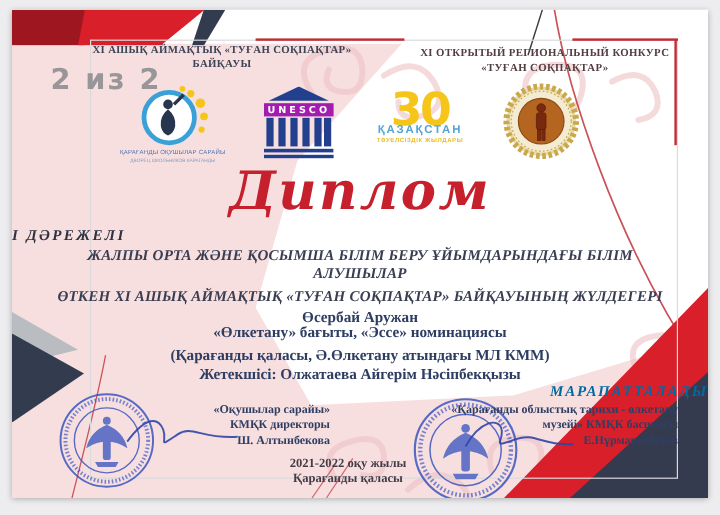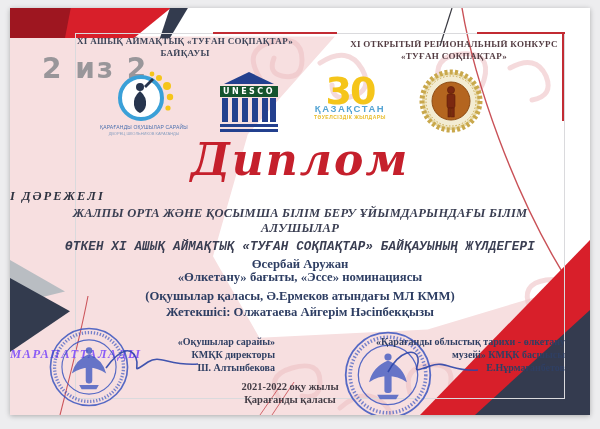--- a/index.html
+++ b/index.html
@@ -22,49 +22,49 @@
            clip-path:polygon(0 0,100% 70%,0 100%);}
   .bl-navy{left:0;top:270px;width:60px;height:74px;background:#333b4e;
            clip-path:polygon(0 0,100% 45%,0 100%);}
   .br-red{right:0;bottom:0;width:170px;height:175px;background:#d81f2a;
           clip-path:polygon(100% 0,100% 100%,0 100%);}
   .br-navy{right:0;bottom:0;width:115px;height:105px;background:#343b4f;
            clip-path:polygon(100% 0,100% 100%,0 100%);}
   .frame{left:65px;top:25px;width:488px;height:364px;border:1px solid #dadadd;}
   .fr-red{background:#c22b33;}
   
-  .pageno{left:32px;top:44px;font-family:"DejaVu Sans",sans-serif;font-size:28px;
+  .pageno{left:32px;top:44px;font-family:"DejaVu Sans",sans-serif;font-size:24px;
           color:#8f8f93;font-weight:600;letter-spacing:2px;opacity:.9;}
   .hdr{font-weight:bold;font-size:9px;line-height:11.5px;text-align:center;letter-spacing:.3px;}
   .hdr-l{left:50px;top:28px;width:250px;color:#3c4458;}
   .hdr-r{left:318px;top:31px;width:252px;color:#533c42;}
   .title-script{left:0;top:126px;width:100%;text-align:center;
         font-family:"DejaVu Serif",serif;font-style:italic;font-weight:bold;
         font-size:44px;color:#c5202c;letter-spacing:2px;}
   .degree{left:0;top:181px;width:100%;text-align:left;font-style:italic;font-weight:bold;
           font-size:12.5px;color:#2e3240;letter-spacing:2px;}
   .bodyline{left:30px;width:520px;text-align:center;font-style:italic;font-weight:bold;
             font-size:12.5px;color:#3a3e52;letter-spacing:.2px;}
   .recline{left:40px;width:500px;text-align:center;font-weight:bold;
            font-size:12.7px;color:#2e3e63;}
-  .award{left:0;top:311px;width:100%;text-align:left;font-style:italic;font-weight:bold;
-         font-size:12.5px;color:#8b5cf6;letter-spacing:1.5px;margin-top:28px;}
+  .award{left:0;top:311px;width:100%;text-align:right;font-style:italic;font-weight:bold;
+         font-size:12.5px;color:#0369a1;letter-spacing:1.5px;}
   .sig{font-weight:bold;font-size:10px;line-height:13px;color:#2f3f63;}
   .sig-l{left:95px;top:327px;width:170px;text-align:right;}
   .sig-r{left:300px;top:327px;width:255px;text-align:right;}
   .sig-l .l3{padding-left:34px;}
   .footer{left:185px;top:372px;width:190px;text-align:center;font-weight:bold;
           font-size:10.5px;line-height:13px;color:#433c45;}
   .serial{left:472px;top:370px;width:86px;text-align:center;font-weight:bold;
           font-size:13.5px;letter-spacing:2px;color:#1e2430;font-family:"DejaVu Serif",serif;}
   
   .cap{font-family:"Liberation Sans",sans-serif;text-align:center;}
   .palace-cap1{left:78px;top:116px;width:112px;font-size:5px;color:#4a6fae;letter-spacing:.2px;}
   .palace-cap2{left:84px;top:123px;width:100px;font-size:4px;color:#8aa0c0;}
-  .unesco-band{left:0;top:14px;width:100%;height:11px;background:#14532d;color:#fff;
+  .unesco-band{left:0;top:14px;width:100%;height:11px;background:#a21caf;color:#fff;
         font-family:"DejaVu Sans",sans-serif;font-weight:bold;font-size:8px;text-align:center;
         letter-spacing:2.5px;line-height:11px;}
   .thirty-num{left:0;top:0;width:100%;text-align:center;font-family:"DejaVu Sans",sans-serif;
         font-weight:bold;font-size:38px;line-height:38px;color:#f5c51a;letter-spacing:-2px;}
   .thirty-cap1{left:0;top:42px;width:100%;font-size:5px;color:#e9bd2a;font-weight:bold;letter-spacing:.5px;}
   .thirty-cap2{left:0;top:31px;width:100%;font-size:9.5px;color:#54a4d4;font-weight:bold;letter-spacing:1.5px;}
 </style>
 </head>
 <body>
 
@@ -174,25 +174,25 @@
           <rect x="30" y="40" width="2.6" height="9"></rect>
           <rect x="33.6" y="40" width="2.6" height="9"></rect>
         </g>
       </svg>
     </div>
 
     <div class="abs title-script">Диплом</div>
     <div class="abs degree">І ДӘРЕЖЕЛІ</div>
 
     <div class="abs bodyline" style="top:198px;">ЖАЛПЫ ОРТА ЖӘНЕ ҚОСЫМША БІЛІМ БЕРУ ҰЙЫМДАРЫНДАҒЫ БІЛІМ АЛУШЫЛАР</div>
-    <div class="abs bodyline" style="top:232px;font-family:Liberation Mono, monospace;">ӨТКЕН XI АШЫҚ АЙМАҚТЫҚ «ТУҒАН СОҚПАҚТАР» БАЙҚАУЫНЫҢ ЖҮЛДЕГЕРІ</div>
+    <div class="abs bodyline" style="top:232px;">ӨТКЕН XI АШЫҚ АЙМАҚТЫҚ «ТУҒАН СОҚПАҚТАР» БАЙҚАУЫНЫҢ ЖҮЛДЕГЕРІ</div>
 
     <div class="abs recline" style="top:249px;">Өсербай Аружан</div>
     <div class="abs recline" style="top:262px;">«Өлкетану» бағыты, «Эссе» номинациясы</div>
-    <div class="abs recline" style="top:281px;">(Оқушылар қаласы, Ә.Ермеков атындағы МЛ КММ)</div>
+    <div class="abs recline" style="top:281px;">(Қарағанды қаласы, Ә.Өлкетану атындағы МЛ КММ)</div>
     <div class="abs recline" style="top:297px;">Жетекшісі: Олжатаева Айгерім Нәсіпбекқызы</div>
     <div class="abs award">МАРАПАТТАЛАДЫ</div>
 
     <svg class="abs" style="left:38px;top:318px;" width="82" height="82" viewBox="0 0 100 100" opacity="0.85">
       <g stroke="#3a55c0" fill="none">
         <circle cx="50" cy="50" r="47" stroke-width="2"></circle>
         <circle cx="50" cy="50" r="42" stroke-width="4" stroke-dasharray="1.6 2.1" opacity="0.8"></circle>
         <circle cx="50" cy="50" r="33" stroke-width="1.4"></circle>
       </g>
       <g fill="#3a55c0" opacity="0.9">

